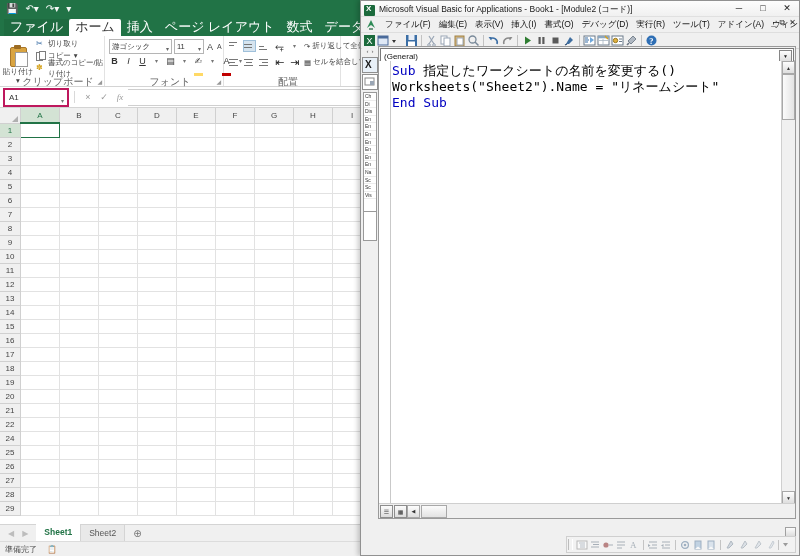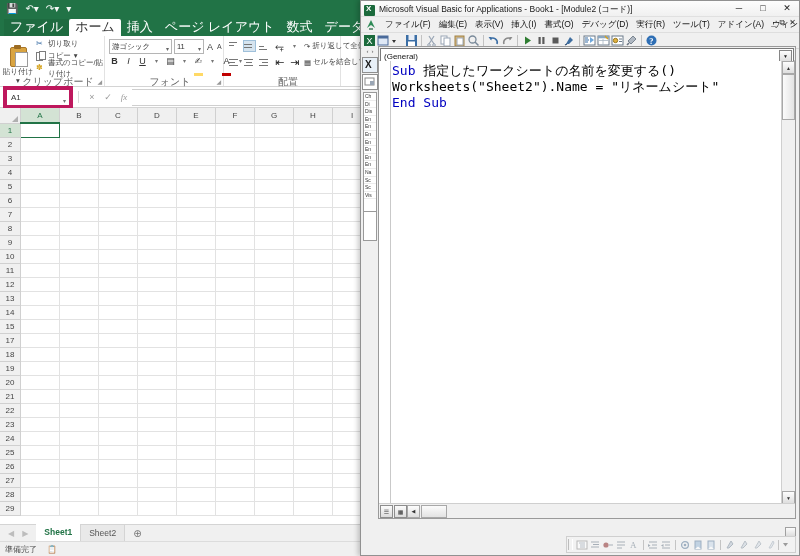--- a/index.html
+++ b/index.html
@@ -52,21 +52,21 @@
   
   .g-align{width:116px;}
   .a-row{position:absolute;left:5px;display:flex;align-items:center;gap:4px;}
   .a-r1{top:4px;}
   .a-r2{top:20px;}
   .algn{width:11px;height:10px;display:inline-block;position:relative;}
   .algn i{position:absolute;left:0;height:1px;background:#777;display:block;}
   .algn.sel{background:#d6e4ef;outline:1px solid #9fc0da;}
   .wrap-row{display:flex;align-items:center;gap:2px;font-size:7.5px;color:#444;white-space:nowrap;overflow:hidden;}
   .xl-formulabar{height:20px;border-bottom:1px solid #d4d4d4;background:#fff;display:flex;align-items:center;}
-  .namebox{width:58px;height:15px;margin-left:3px;border:4px solid #be185d;background:#fff;font-size:8px;line-height:15px;padding-left:4px;position:relative;color:#333;}
+  .namebox{width:58px;height:15px;margin-left:3px;border:2px solid #be185d;background:#fff;font-size:8px;line-height:15px;padding-left:4px;position:relative;color:#333;}
   .namebox .cv{position:absolute;right:3px;top:4px;font-size:6px;color:#777;}
   .fb-sep{width:1px;height:12px;background:#d9d9d9;margin:0 5px;}
   .fb-btn{width:16px;text-align:center;font-size:9px;color:#9a9a9a;}
   .fb-input{flex:1;height:15px;border:1px solid #cfcfcf;border-left:none;background:#fff;margin-right:2px;}
   
   .xl-gridwrap{position:absolute;left:0;top:108px;right:0;bottom:31px;overflow:hidden;background:#fff;}
   table.grid{border-collapse:collapse;table-layout:fixed;}
   table.grid th{background:#f0f0f0;border:1px solid #d0d0d0;border-top:none;border-left:none;
     font-weight:normal;font-size:8px;color:#444;height:14px;padding:0;text-align:center;}
   table.grid th.corner{width:20px;background:#f0f0f0;position:relative;}
@@ -484,20 +484,32 @@
             <td></td>
             <td></td>
             <td></td>
             <td></td>
             <td></td>
             <td></td>
             <td></td>
             <td></td>
           </tr>
           <tr>
+            <th class="rowh">16</th>
+            <td></td>
+            <td></td>
+            <td></td>
+            <td></td>
+            <td></td>
+            <td></td>
+            <td></td>
+            <td></td>
+            <td></td>
+          </tr>
+          <tr>
             <th class="rowh">17</th>
             <td></td>
             <td></td>
             <td></td>
             <td></td>
             <td></td>
             <td></td>
             <td></td>
             <td></td>
             <td></td>
@@ -545,32 +557,20 @@
             <td></td>
             <td></td>
             <td></td>
             <td></td>
             <td></td>
             <td></td>
             <td></td>
           </tr>
           <tr>
             <th class="rowh">22</th>
-            <td></td>
-            <td></td>
-            <td></td>
-            <td></td>
-            <td></td>
-            <td></td>
-            <td></td>
-            <td></td>
-            <td></td>
-          </tr>
-          <tr>
-            <th class="rowh">23</th>
             <td></td>
             <td></td>
             <td></td>
             <td></td>
             <td></td>
             <td></td>
             <td></td>
             <td></td>
             <td></td>
           </tr>

